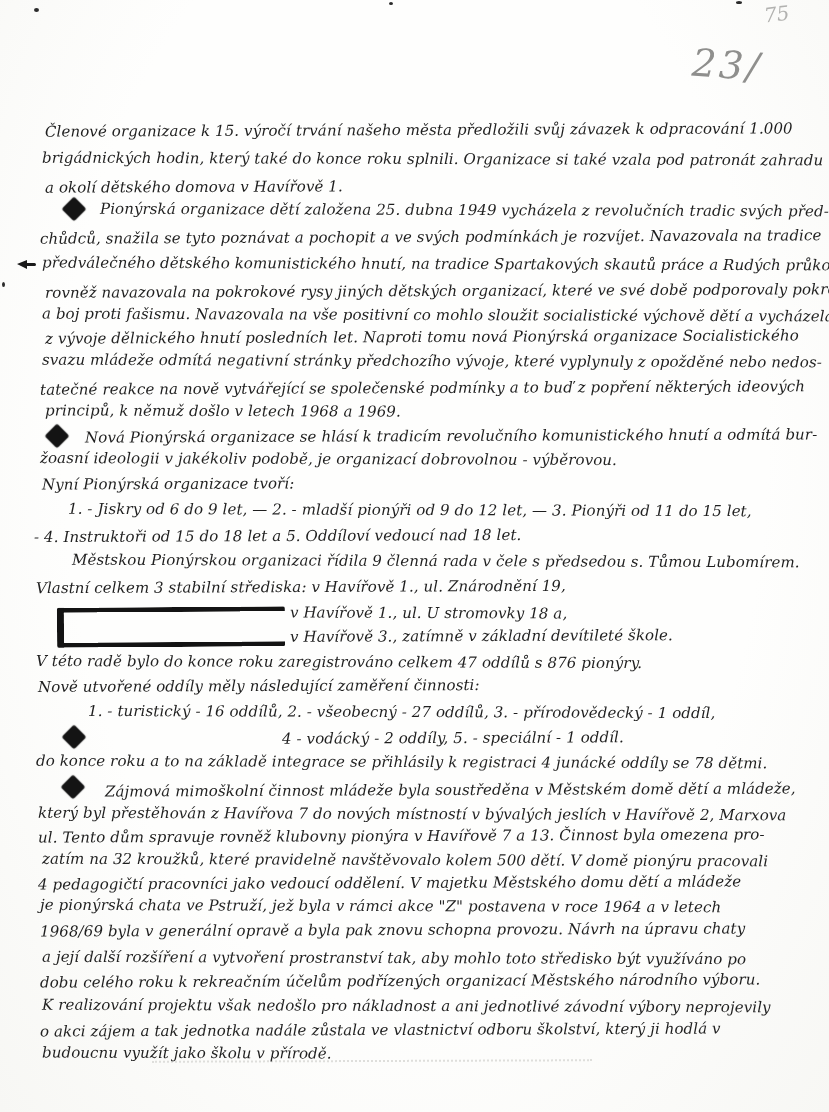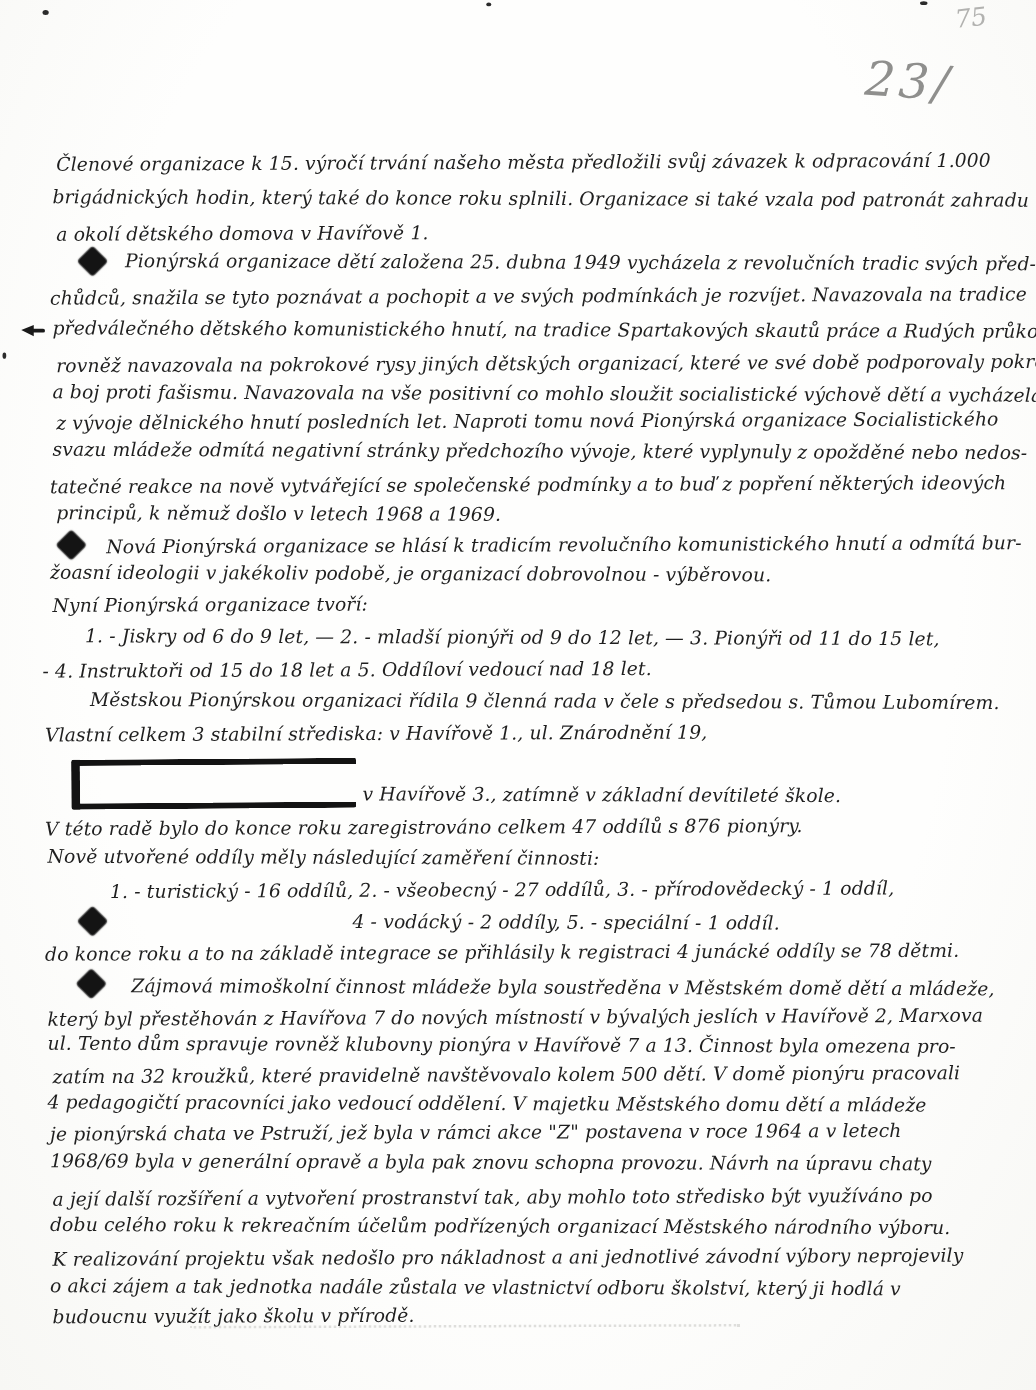--- a/index.html
+++ b/index.html
@@ -102,20 +102,21 @@
     <div class="line" style="top:352px;left:42px;">svazu mládeže odmítá negativní stránky předchozího vývoje, které vyplynuly z opožděné nebo nedos-</div>
     <div class="line" style="top:379px;left:40px;">tatečné reakce na nově vytvářející se společenské podmínky a to buď z popření některých ideových</div>
     <div class="line" style="top:402px;left:45px;">principů, k němuž došlo v letech 1968 a 1969.</div>
     <div class="line" style="top:427px;left:85px;">Nová Pionýrská organizace se hlásí k tradicím revolučního komunistického hnutí a odmítá bur-</div>
     <div class="line" style="top:450px;left:40px;">žoasní ideologii v jakékoliv podobě, je organizací dobrovolnou - výběrovou.</div>
     <div class="line" style="top:475px;left:42px;">Nyní Pionýrská organizace tvoří:</div>
     <div class="line" style="top:501px;left:68px;">1. - Jiskry od 6 do 9 let, — 2. - mladší pionýři od 9 do 12 let, — 3. Pionýři od 11 do 15 let,</div>
     <div class="line" style="top:527px;left:34px;">- 4. Instruktoři od 15 do 18 let a 5. Oddíloví vedoucí nad 18 let.</div>
     <div class="line" style="top:552px;left:72px;">Městskou Pionýrskou organizaci řídila 9 členná rada v čele s předsedou s. Tůmou Lubomírem.</div>
     <div class="line" style="top:578px;left:36px;">Vlastní celkem 3 stabilní střediska: v Havířově 1., ul. Znárodnění 19,</div>
+    <div class="line" style="top:604px;left:290px;">v Havířově 1., ul. U stromovky 18 a,</div>
     <div class="line" style="top:627px;left:290px;">v Havířově 3., zatímně v základní devítileté škole.</div>
     <div class="line" style="top:653px;left:36px;">V této radě bylo do konce roku zaregistrováno celkem 47 oddílů s 876 pionýry.</div>
     <div class="line" style="top:677px;left:38px;">Nově utvořené oddíly měly následující zaměření činnosti:</div>
     <div class="line" style="top:703px;left:88px;">1. - turistický - 16 oddílů, 2. - všeobecný - 27 oddílů, 3. - přírodovědecký - 1 oddíl,</div>
     <div class="line" style="top:729px;left:282px;">4 - vodácký - 2 oddíly, 5. - speciální - 1 oddíl.</div>
     <div class="line" style="top:753px;left:36px;">do konce roku a to na základě integrace se přihlásily k registraci 4 junácké oddíly se 78 dětmi.</div>
     <div class="line" style="top:781px;left:105px;">Zájmová mimoškolní činnost mládeže byla soustředěna v Městském domě dětí a mládeže,</div>
     <div class="line" style="top:805px;left:38px;">který byl přestěhován z Havířova 7 do nových místností v bývalých jeslích v Havířově 2, Marxova</div>
     <div class="line" style="top:827px;left:38px;">ul. Tento dům spravuje rovněž klubovny pionýra v Havířově 7 a 13. Činnost byla omezena pro-</div>
     <div class="line" style="top:851px;left:42px;">zatím na 32 kroužků, které pravidelně navštěvovalo kolem 500 dětí. V domě pionýru pracovali</div>

